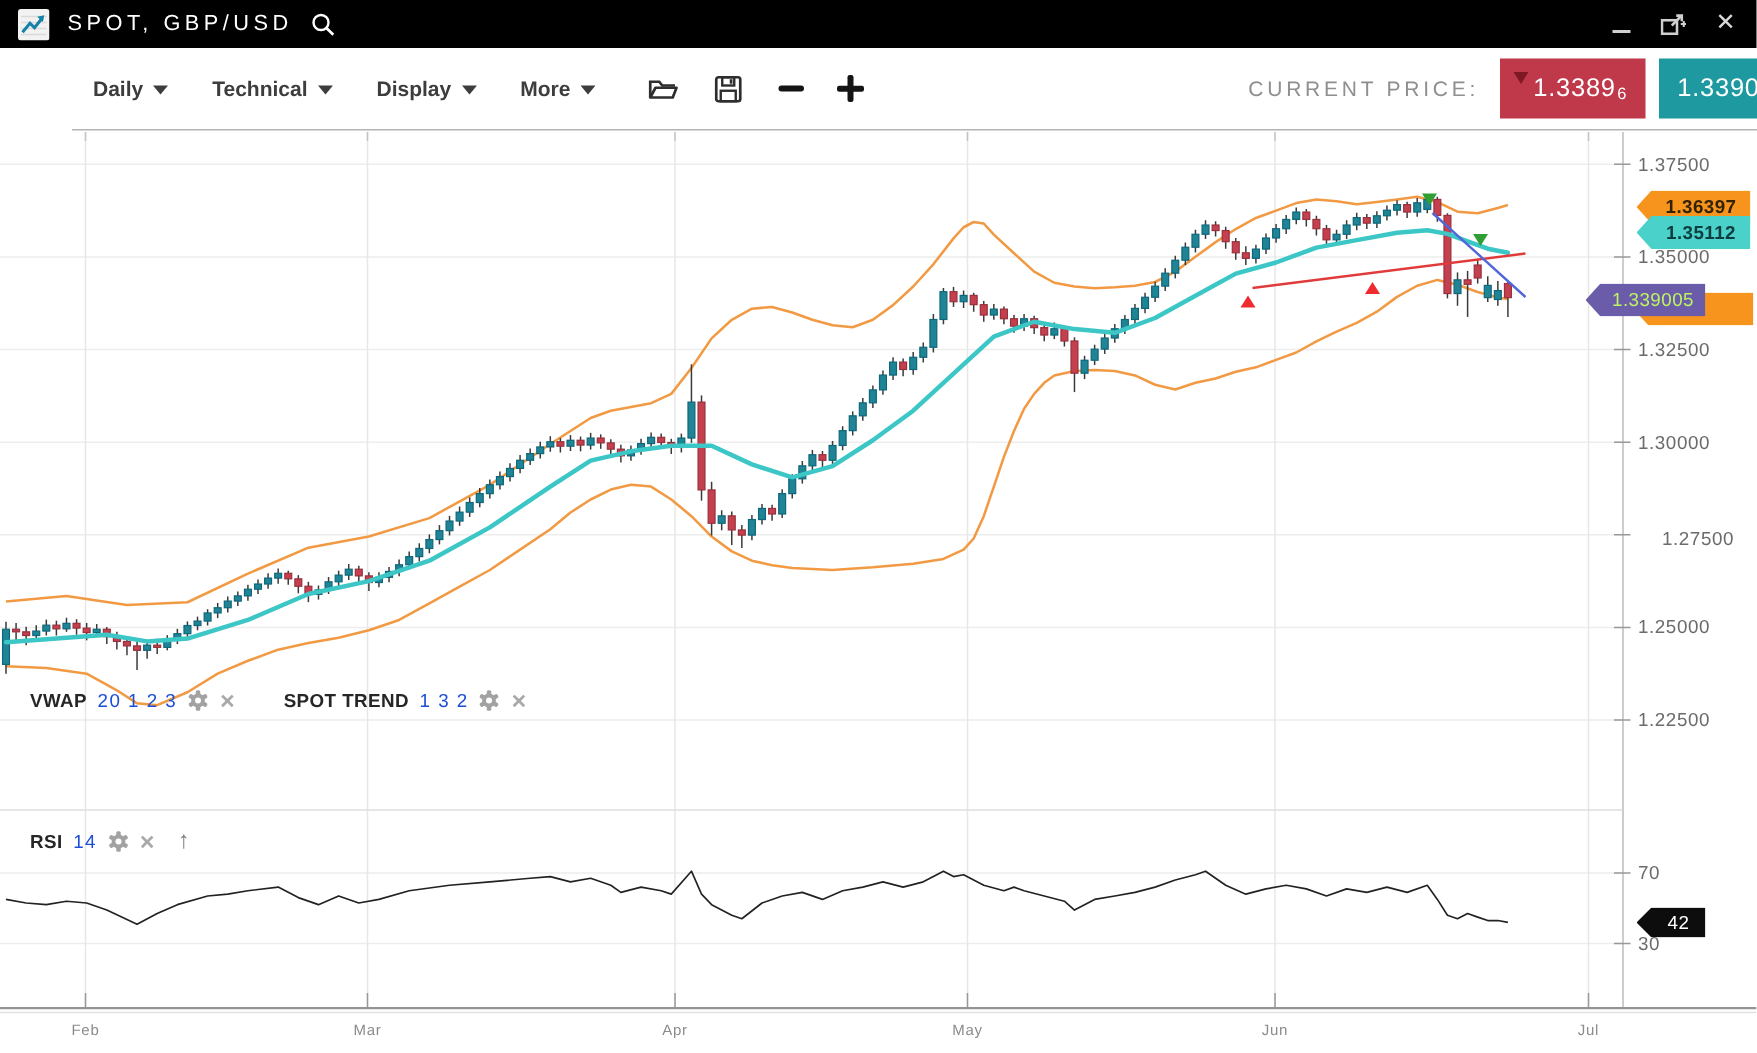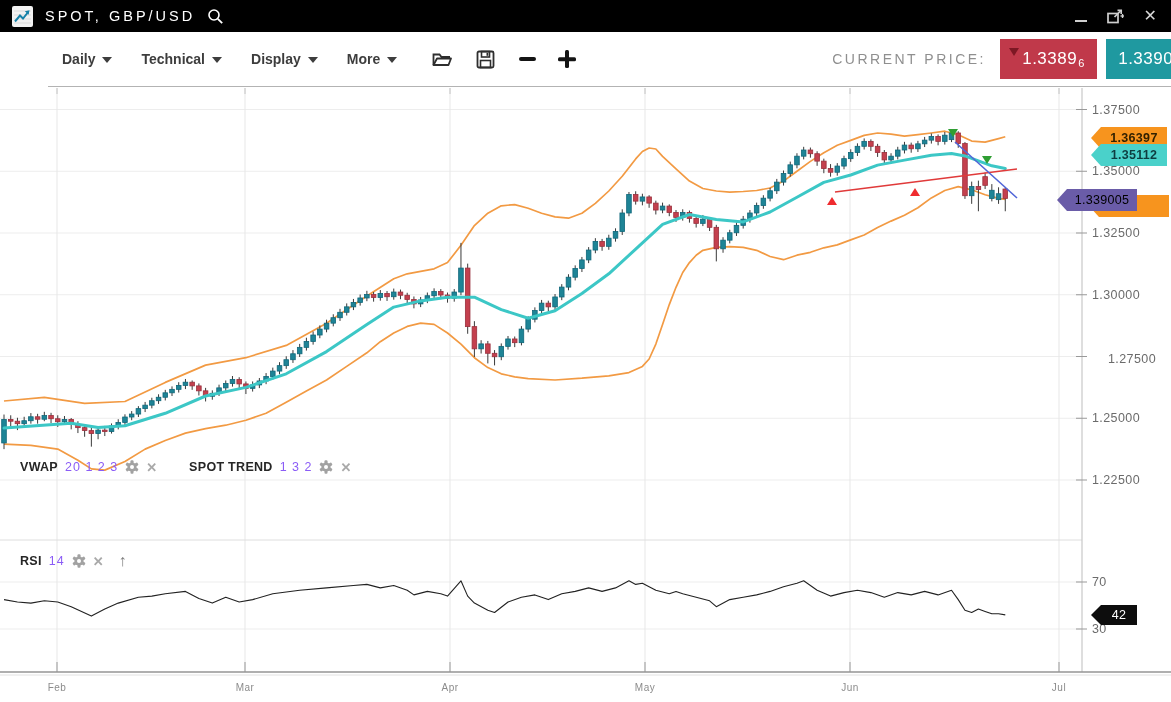--- a/index.html
+++ b/index.html
@@ -38,25 +38,25 @@
   .chartwrap{position:absolute;top:88px;left:0;width:1171px;height:614px;}
   #chart{position:absolute;top:0;left:0;}
   .ylabel{position:absolute;left:1092px;font-size:12.5px;color:#6b6b6b;letter-spacing:0.4px;}
   .xlabel{position:absolute;top:594px;width:44px;text-align:center;font-size:10px;color:#8c8c8c;letter-spacing:0.5px;}
   .tagbadge{position:absolute;height:22px;display:flex;align-items:center;justify-content:center;
     font-size:12.5px;font-weight:700;letter-spacing:0.3px;
     clip-path:polygon(10px 0,100% 0,100% 100%,10px 100%,0 50%);padding-left:10px;}
   .tag-orange{left:1091px;top:39px;width:76px;background:#f7941e;color:#332200;z-index:3;}
   .tag-tealc{left:1091px;top:56px;width:76px;background:#4ad1ca;color:#0e3d40;z-index:3;}
   .tag-orange-behind{left:1089px;top:107px;width:80px;background:#f7941e;z-index:2;}
-  .tag-purple{left:1057px;top:101px;width:80px;background:#6a5ca8;color:#000000;z-index:4;font-weight:400;}
+  .tag-purple{left:1057px;top:101px;width:80px;background:#6a5ca8;color:#bef264;z-index:4;font-weight:400;}
   .tag-black{left:1091px;top:517px;width:46px;height:20px;background:#0d0d0d;color:#fff;z-index:3;font-weight:400;}
   .indrow{position:absolute;display:flex;align-items:center;gap:7px;font-size:12.5px;z-index:5;}
   .ind-name{font-weight:700;color:#262626;letter-spacing:0.3px;margin-left:12px;}
-  .ind-params{color:#8b5cf6;letter-spacing:1px;}
+  .ind-params{color:#1d4ed8;letter-spacing:1px;}
   .ind-x{color:#a9a9a9;font-size:13px;font-weight:700;cursor:pointer;line-height:1;}
   .ind-up{color:#7f7f7f;font-size:16px;cursor:pointer;line-height:1;margin-left:8px;}
   .gearicon{cursor:pointer;display:flex;}
 </style>
 </head>
 <body>
 
 <div class="titlebar">
   <svg class="logo" viewBox="0 0 21 21">
     <rect width="21" height="21" rx="2" fill="#f2f2f2"></rect>

